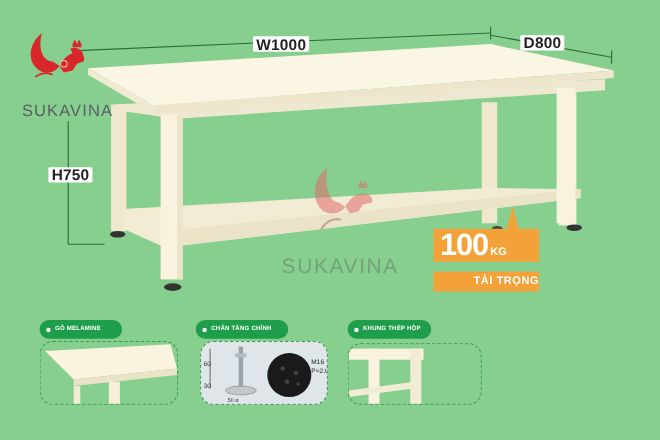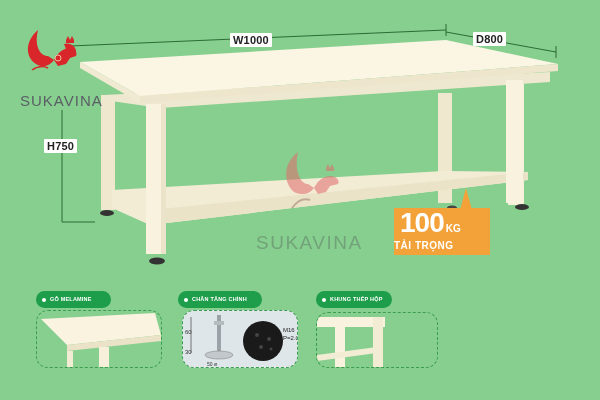--- a/index.html
+++ b/index.html
@@ -1,25 +1,25 @@
 <!DOCTYPE html>
 <html><head>
 <meta charset="utf-8">
 <style>
   html, body { margin:0; padding:0; }
   body { width:600px; height:400px; overflow:hidden; background:#86cf8d; font-family:"Liberation Sans", sans-serif; }
   .stage { position:relative; width:600px; height:400px; background:#87cf8e; overflow:hidden; }
   .abs { position:absolute; }
-  .dim-label { position:absolute; background:#ffffff; color:#222; font-weight:bold; font-size:11px; padding:1px 3px; line-height:12px; border-radius:1px; letter-spacing:0.2px; }
+  .dim-label { position:absolute; background:#ffffff; color:#222; font-weight:bold; font-size:14px; padding:1px 3px; line-height:12px; border-radius:1px; letter-spacing:0.2px; }
   .brand { position:absolute; color:#5b5f66; font-size:15px; letter-spacing:1px; }
   .wm-brand { position:absolute; color:#6a8f72; font-size:19px; letter-spacing:1.5px; opacity:0.7; }
   .badge { position:absolute; left:394px; top:208px; width:96px; height:66px; }
   .badge-big { position:absolute; left:0; top:0; width:96px; height:30px; background:#f3a23a; color:#fff; font-weight:bold; font-size:28px; line-height:30px; text-align:left; padding-left:6px; box-sizing:border-box; letter-spacing:-1px; }
   .badge-kg { font-size:10px; letter-spacing:0; margin-left:2px; }
-  .badge-sub { position:absolute; left:0; top:29px; width:96px; height:18px; background:#f3a23a; color:#fff; font-weight:bold; font-size:10px; line-height:18px; text-align:left; letter-spacing:0.5px; }
+  .badge-sub { position:absolute; left:0; top:39px; width:96px; height:18px; background:#f3a23a; color:#fff; font-weight:bold; font-size:10px; line-height:18px; text-align:right; letter-spacing:0.5px; }
   .badge-spike { position:absolute; left:66px; top:-20px; width:0; height:0; border-left:6px solid transparent; border-right:6px solid transparent; border-bottom:22px solid #f3a23a; }
   .pill { position:absolute; height:17px; background:#1e9e4a; border-radius:9px; color:#fff; font-size:5.5px; font-weight:bold; line-height:17px; padding-left:14px; box-sizing:border-box; letter-spacing:0.2px; }
   .pill::before { content:""; position:absolute; left:6px; top:6.5px; width:4px; height:4px; border-radius:50%; background:#fff; }
   .panel { position:absolute; border:1.5px dashed #3c9c4e; border-radius:12px; box-sizing:border-box; overflow:hidden; }
 </style>
 </head>
 <body>
 
 <div class="stage">
 
@@ -52,21 +52,21 @@
     <rect x="506" y="80" width="17" height="123" fill="#f8f2de"></rect>
 
     <ellipse cx="107" cy="213" rx="7" ry="3" fill="#333"></ellipse>
     <ellipse cx="157" cy="261" rx="8" ry="3.5" fill="#333"></ellipse>
     <ellipse cx="522" cy="207" rx="7" ry="3" fill="#333"></ellipse>
     <ellipse cx="452" cy="208" rx="5" ry="2.5" fill="#444"></ellipse>
   </svg>
 
   <div class="dim-label" style="left:230px;top:33px">W1000</div>
   <div class="dim-label" style="left:473px;top:32px">D800</div>
-  <div class="dim-label" style="left:44px;top:139px">H750</div>
+  <div class="dim-label" style="left:44px;top:152px">H750</div>
 
   <svg class="abs" style="left:18px;top:26px" width="68" height="52" viewBox="0 0 68 52">
     <path d="M20 4 C8 14 6 30 18 38 C24 42 32 40 36 34 L30 30 C22 30 16 20 20 4 Z" fill="#d8262a"></path>
     <path d="M36 34 C40 26 46 22 52 22 C56 22 60 26 58 30 L52 32 L48 38 L40 40 Z" fill="#d8262a"></path>
     <path d="M48 14 L50 10 L52 14 L54 10 L56 14 L56 17 L48 17 Z" fill="#d8262a"></path>
     <path d="M46 18 C52 16 58 20 58 26 L50 28 Z" fill="#d8262a"></path>
     <path d="M14 44 C20 40 26 40 30 42" stroke="#d8262a" stroke-width="1.5" fill="none"></path>
     <circle cx="40" cy="32" r="3" fill="none" stroke="#f2c0a0" stroke-width="1"></circle>
   </svg>
   <div class="brand" style="left:20px;top:92px">SUKAVINA</div>

